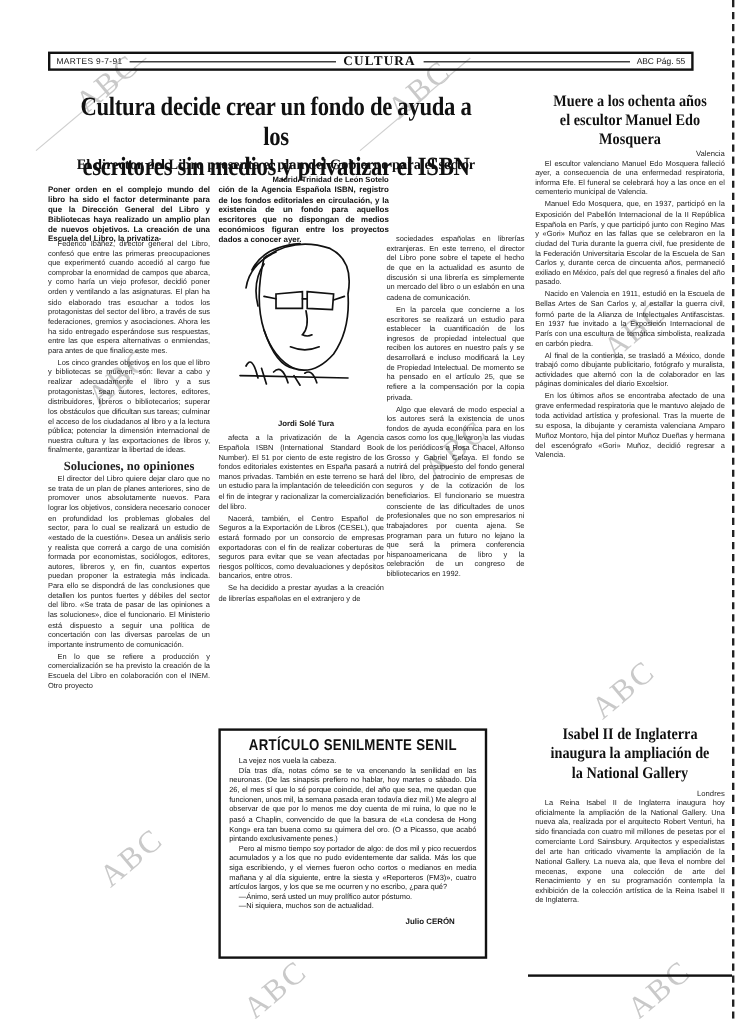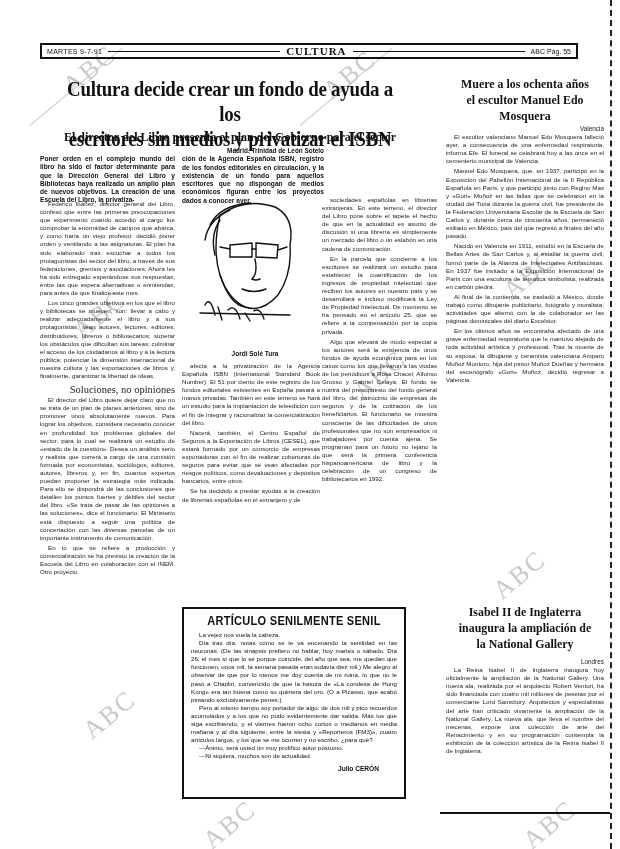--- a/index.html
+++ b/index.html
@@ -19,21 +19,21 @@
 
     .col { position: absolute; font-size: 6.2px; line-height: 8.1px; text-align: justify; color: #222; }
     .col p { text-indent: 8px; margin-bottom: 2px; }
     .lead { position: absolute; left: 40px; top: 155px; width: 135px; font-size: 6.6px; line-height: 8.3px; font-weight: bold; text-align: justify; }
     .lead-right { position: absolute; left: 182px; top: 147px; width: 142px; font-size: 6.6px; line-height: 8.3px; font-weight: bold; text-align: justify; }
     .byline { display: block; text-align: right; font-weight: bold; font-size: 6.4px; }
 
     .portrait { position: absolute; left: 190px; top: 195px; width: 120px; height: 130px; }
     .caption { position: absolute; left: 205px; top: 350px; width: 100px; text-align: center; font-size: 6.5px; font-weight: bold; }
 
-    .subhead-sol { font-family: "Liberation Serif", serif; font-weight: normal; font-size: 10.5px; text-align: right; margin: 6px 0 4px; text-indent: 0 !important; }
+    .subhead-sol { font-family: "Liberation Serif", serif; font-weight: bold; font-size: 10.5px; text-align: center; margin: 6px 0 4px; text-indent: 0 !important; }
 
     .box { position: absolute; left: 182px; top: 607px; width: 224px; height: 192px; border: 2px solid #111; padding: 4px 7px; }
     .box-title { font-family: "Liberation Sans", sans-serif; font-weight: bold; font-size: 13px; text-align: center; letter-spacing: 0.3px; transform: scaleX(0.85); margin-bottom: 3px; }
     .box-body { font-size: 6.2px; line-height: 8.1px; text-align: justify; }
     .box-body p { text-indent: 8px; }
     .box-author { text-align: right; font-weight: bold; font-size: 6.6px; margin-top: 4px; padding-right: 18px; }
 
     .side-headline { font-family: "Liberation Serif", serif; font-weight: bold; text-align: center; transform: scaleX(0.88); transform-origin: center top; }
     .side-a { position: absolute; left: 446px; top: 76px; width: 158px; font-size: 13.5px; line-height: 16px; }
     .side-b { position: absolute; left: 446px; top: 604px; width: 158px; font-size: 13.5px; line-height: 16px; }

